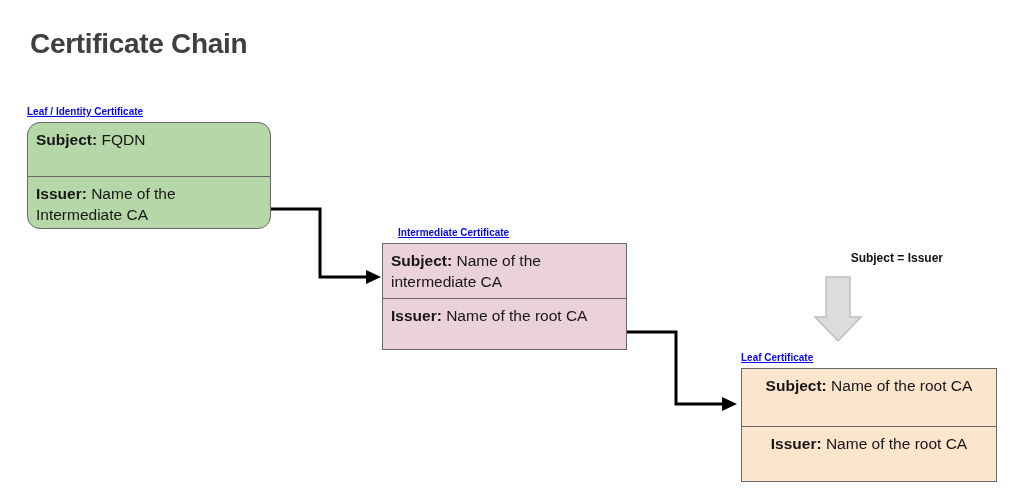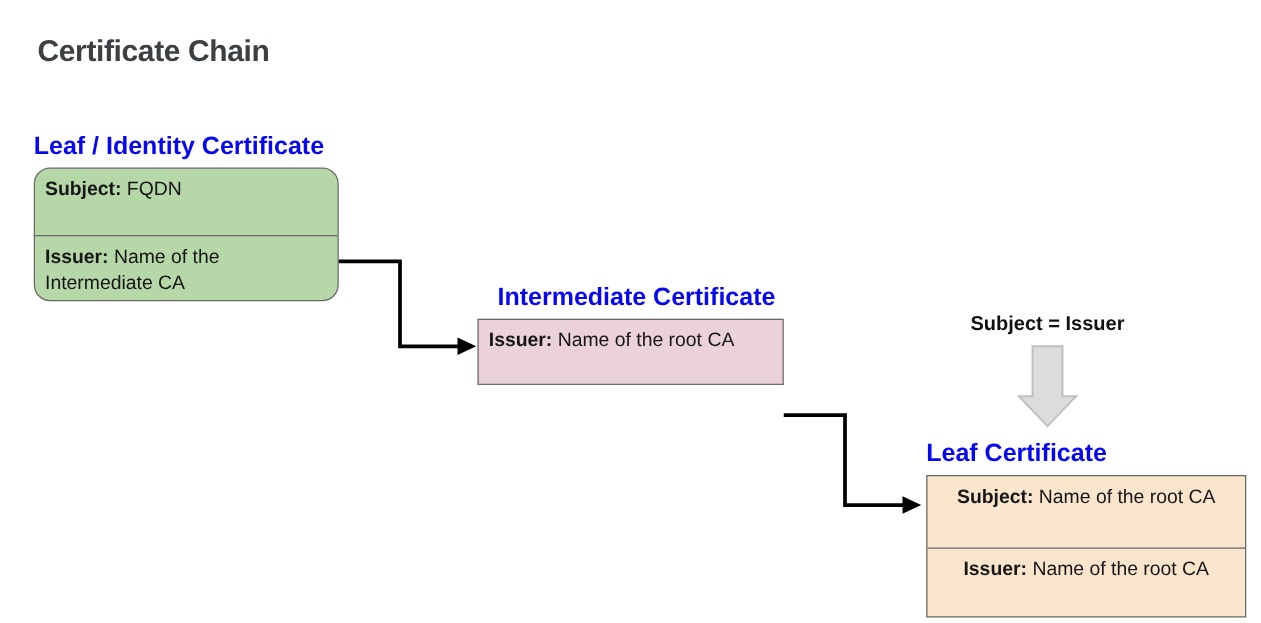--- a/index.html
+++ b/index.html
@@ -12,34 +12,35 @@
     width: 1009px;
     height: 498px;
     background: #ffffff;
     font-family: "Liberation Sans", sans-serif;
     overflow: hidden;
   }
   .page-title {
     position: absolute;
     left: 30px;
     top: 28px;
-    font-size: 24px;
+    font-size: 28px;
     font-weight: bold;
     letter-spacing: -0.3px;
     color: #3c4043;
   }
   .cert-group {
     position: absolute;
   }
   .cert-label {
-    font-size: 20px;
+    font-size: 10px;
     font-weight: bold;
     color: #0707f0;
     margin-bottom: 5px;
     white-space: nowrap;
+    text-decoration: underline;
   }
   .cert-box {
     border: 1px solid #696969;
     box-sizing: border-box;
     color: #161616;
     font-size: 15.5px;
     line-height: 21px;
   }
   .cert-row {
     box-sizing: border-box;
@@ -62,22 +63,22 @@
   .cert-group.root { left: 741px; top: 352px; }
   .root .cert-box  { width: 256px; background: #fce5cd; text-align: center; }
   .root .row-subject { height: 57px; }
   .root .row-issuer  { height: 55px; }
 
   .annotation {
     position: absolute;
     left: 733px;
     top: 251px;
     width: 210px;
-    text-align: center;
-    font-size: 16px;
+    text-align: right;
+    font-size: 12px;
     font-weight: bold;
     color: #111111;
   }
   .connector-layer {
     position: absolute;
     left: 0;
     top: 0;
     width: 1009px;
     height: 498px;
     pointer-events: none;
@@ -100,20 +101,24 @@
       <div class="cert-row row-issuer">
         <strong>Issuer:</strong>
         <span>Name of the Intermediate CA</span>
       </div>
     </div>
   </div>
 
   <div class="cert-group intermediate">
     <div class="cert-label" style="color: rgb(7, 7, 240); margin-left: 16px;">Intermediate Certificate</div>
     <div class="cert-box" style="background: rgb(234, 209, 220);">
+      <div class="cert-row row-subject">
+        <strong>Subject:</strong>
+        <span>Name of the intermediate CA</span>
+      </div>
       <div class="cert-row row-issuer">
         <strong>Issuer:</strong>
         <span>Name of the root CA</span>
       </div>
     </div>
   </div>
 
   <div class="cert-group root">
     <div class="cert-label" style="color: rgb(7, 7, 240);">Leaf Certificate</div>
     <div class="cert-box" style="background: rgb(252, 229, 205);">

